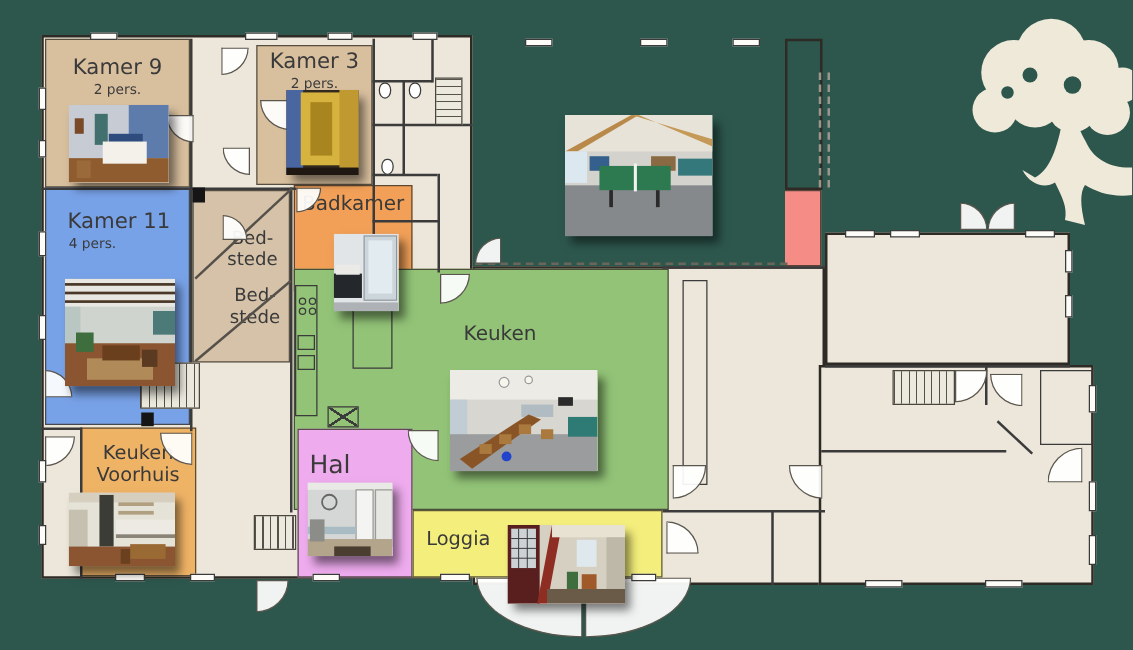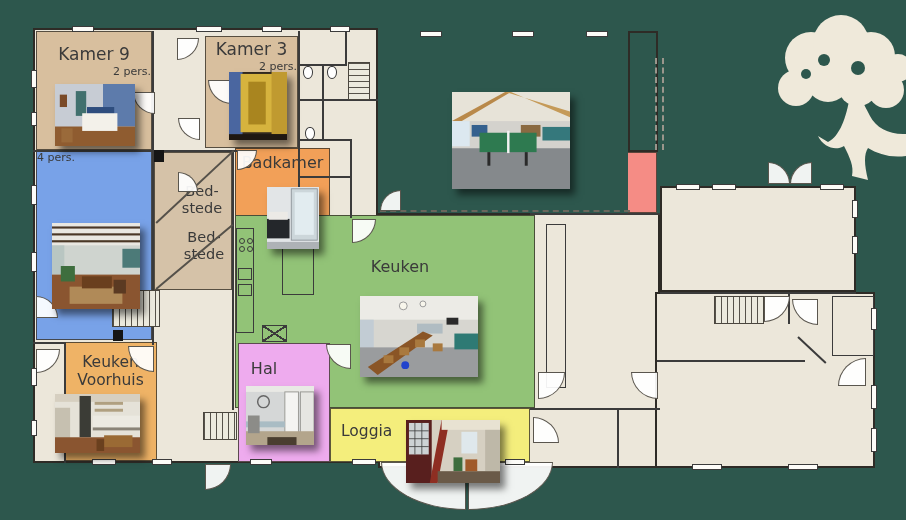--- a/index.html
+++ b/index.html
@@ -1,21 +1,21 @@
 <!DOCTYPE html>
 <html><head>
 <meta charset="utf-8">
 <style>
   html,body{margin:0;padding:0;background:#2d574d;}
   .stage{position:relative;width:906px;height:520px;background:#2d574d;overflow:hidden;
          font-family:"DejaVu Sans",sans-serif;}
   .blk{position:absolute;background:#ece7da;border:2px solid #2e2b26;box-sizing:border-box;}
   .room{position:absolute;border:1.5px solid rgba(55,50,40,.8);box-sizing:border-box;}
   .lbl{font-size:15.5px;color:#3a3a3a;text-align:center;line-height:1.15;}
-  .sub{font-size:11px;color:#3a3a3a;text-align:right;}
+  .sub{font-size:11px;color:#3a3a3a;text-align:center;}
   .wh,.wv{position:absolute;background:#3b3b3b;}
   .win{position:absolute;background:#fdfcf8;border:1px solid #3b3b3b;box-sizing:border-box;}
   .arc{position:absolute;background:rgba(255,255,255,.93);border:1px solid #5a564e;box-sizing:border-box;}
   .st{position:absolute;background:#eceade;border:1px solid #4a463e;box-sizing:border-box;}
   .st.h{background-image:repeating-linear-gradient(180deg,#56524a 0 1px,transparent 1px 6px);}
   .st.v{background-image:repeating-linear-gradient(90deg,#56524a 0 1px,transparent 1px 6px);}
   .photo{position:absolute;box-shadow:5px 6px 7px rgba(0,0,0,.5);}
   .dash-h{position:absolute;border-top:2px dashed #6a665c;}
   .dash-v{position:absolute;border-left:2px dashed #9a968c;}
   .outline{position:absolute;border:1.5px solid #3b3b3b;box-sizing:border-box;}
@@ -62,35 +62,36 @@
 
   <div class="room" style="left:36px;top:31px;width:116px;height:119px;background:#d8bf9e">
     <div class="lbl" style="margin-top:13px;font-size:17px">Kamer 9</div>
     <div class="sub">2 pers.</div>
   </div>
   <div class="room" style="left:205px;top:36px;width:93px;height:112px;background:#d8bf9e">
     <div class="lbl" style="margin-top:3px;font-size:17px">Kamer 3</div>
     <div class="sub">2 pers.</div>
   </div>
   <div class="room" style="left:36px;top:150px;width:116px;height:190px;background:#78a2e8">
-    <div class="sub" style="text-align:left;">4 pers.</div>
+    <div class="lbl" style="margin-top:17px;font-size:17px;text-align:left;padding-left:17px">Kamer 11</div>
+    <div class="sub" style="text-align:left;padding-left:18px">4 pers.</div>
   </div>
   <div class="room" style="left:154px;top:152px;width:78px;height:138px;background:#d5c2a8"></div>
   <div class="room" style="left:235px;top:148px;width:95px;height:85px;background:#f2a058">
     <div class="lbl" style="margin-top:5px;font-size:16px">Badkamer</div>
   </div>
 
   <div class="room" style="left:628px;top:152px;width:29px;height:61px;background:#f58c85;border-left:none"></div>
   <div class="blk" style="left:628px;top:31px;width:30px;height:121px;background:#2d574d"></div>
 
   <div class="room" style="left:235px;top:215px;width:300px;height:193px;background:#92c377">
     <div class="lbl" style="margin-top:42px;font-size:16px;padding-left:30px">Keuken</div>
   </div>
   <div class="room" style="left:238px;top:343px;width:92px;height:119px;background:#eeabee">
-    <div class="lbl" style="margin-top:16px;font-size:16px;padding-right:40px">Hal</div>
+    <div class="lbl" style="margin-top:16px;font-size:20px;padding-right:40px">Hal</div>
   </div>
   <div class="room" style="left:64px;top:342px;width:93px;height:119px;background:#efb366">
     <div class="lbl" style="margin-top:11px;font-size:15.5px">Keuken</div>
     <div class="lbl" style="font-size:15.5px">Voorhuis</div>
   </div>
   <div class="room" style="left:330px;top:408px;width:200px;height:54px;background:#f4ee7c">
     <div class="lbl" style="margin-top:14px;font-size:15.5px;text-align:left;padding-left:10px">Loggia</div>
   </div>
 
   <div class="lbl" style="position:absolute;left:170px;top:183px;width:64px;font-size:14.5px">

